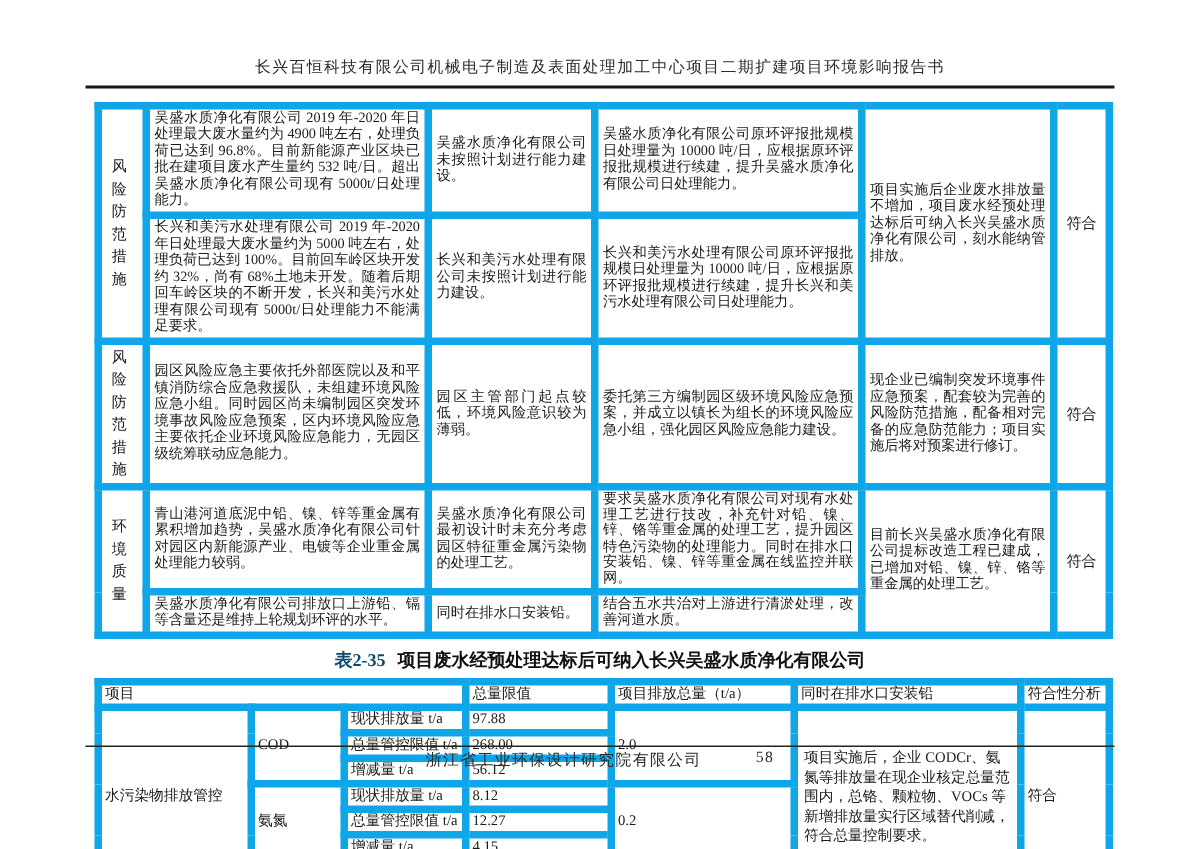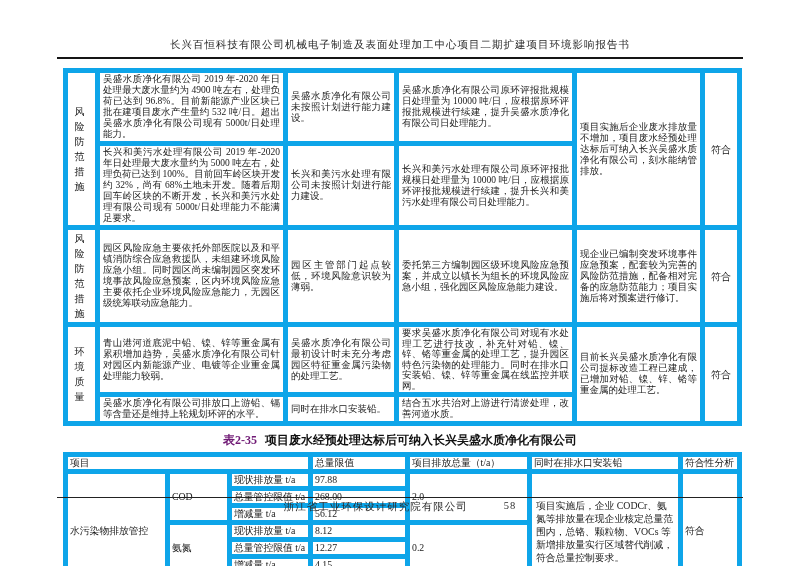--- a/index.html
+++ b/index.html
@@ -21,21 +21,21 @@
   .t1 .cat{
     text-align:center;letter-spacing:4px;line-height:15px;padding:1px 0;font-size:10px;
   }
   .t1 .j{text-align:justify;}
   .t1 .c{text-align:center;font-size:10px;}
   .t1 .tight{line-height:10.5px;}
   
   .caption{
     text-align:center;font-size:12px;font-weight:bold;margin:6px 0 4px 0;line-height:16px;color:#111;
   }
-  .caption .num{color:#701a75;margin-right:8px;}
+  .caption .num{color:#0c4a6e;margin-right:8px;}
   
   .t2 td{font-size:9.8px;line-height:12px;padding:0 2px;}
   .t2 .note{line-height:13px;padding:2px 4px;}
   
   .footer-rule{
     border:none;border-top:1.5px solid #222;margin:0 57px;height:0;
     position:absolute;top:497px;left:0;right:0;
   }
   .doc-footer{
     position:absolute;top:500px;left:0;width:800px;

